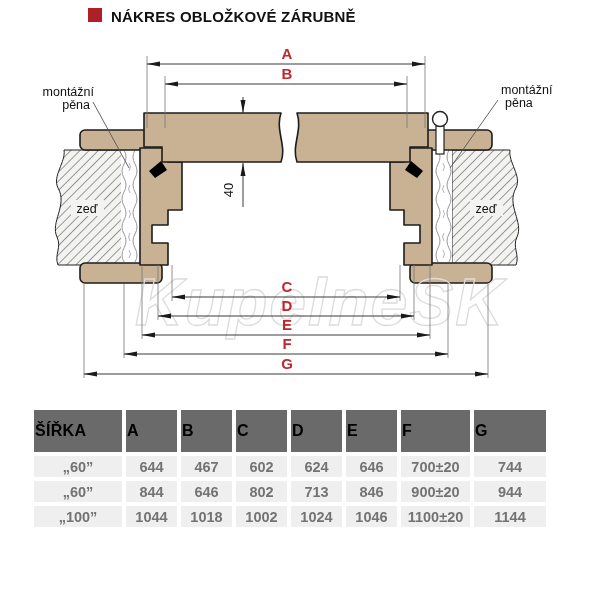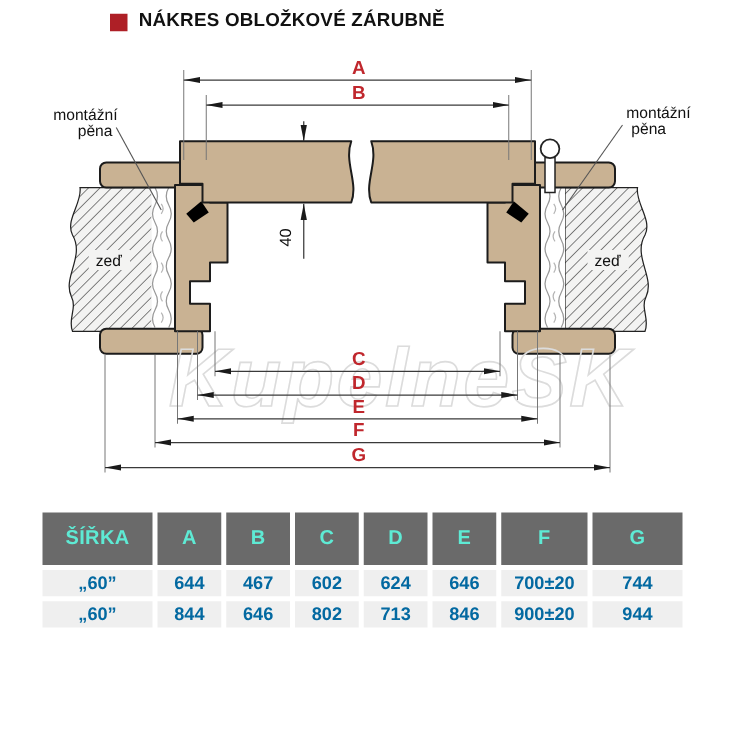--- a/index.html
+++ b/index.html
@@ -1,24 +1,24 @@
 <!DOCTYPE html>
 <html><head>
 <meta charset="utf-8">
 <style>
   html,body{margin:0;padding:0;background:#fff;}
   body{width:600px;height:600px;position:relative;font-family:"Liberation Sans",sans-serif;overflow:hidden;}
-  .title-bar{position:absolute;left:88px;top:8px;display:flex;align-items:flex-end;gap:9px;}
+  .title-bar{position:absolute;left:88px;top:8px;display:flex;align-items:flex-start;gap:9px;}
   .title-bullet{width:14px;height:14px;background:#ae1f26;flex:0 0 auto;}
   .title-text{font-size:15px;font-weight:700;color:#111;letter-spacing:.2px;white-space:nowrap;}
   .diagram{position:absolute;left:0;top:40px;}
   .tbl-wrap{position:absolute;left:30px;top:406px;}
   table{border-collapse:separate;border-spacing:4px;}
-  th{background:#6a6a6a;color:#5eead4;font-weight:700;font-size:16px;height:40px;text-align:center;letter-spacing:.3px;}
-  td{background:#efefef;color:#0369a1;font-weight:700;font-size:14.5px;height:21px;text-align:center;padding:0 4px;}
+  th{background:#6a6a6a;color:#000000;font-weight:700;font-size:16px;height:40px;text-align:left;letter-spacing:.3px;}
+  td{background:#efefef;color:#737373;font-weight:700;font-size:14.5px;height:21px;text-align:center;padding:0 4px;}
   .c0{width:86px;}.c{width:49px;}.cf{width:67px;}.cg{width:70px;}
   svg text{font-family:"Liberation Sans",sans-serif;}
   .dimletter{font-size:15px;font-weight:700;fill:#c0272d;text-anchor:middle;}
   .lbl{font-size:12.5px;fill:#111;}
   .extline{stroke:#777;stroke-width:.8;}
   .dimline{stroke:#3a3a3a;stroke-width:1;}
   .wood{fill:#c9b293;stroke:#1c1c1c;stroke-width:1.6;stroke-linejoin:round;}
 </style>
 </head>
 <body>
@@ -164,15 +164,25 @@
       <tr>
         <td>„60”</td>
         <td>844</td>
         <td>646</td>
         <td>802</td>
         <td>713</td>
         <td>846</td>
         <td>900±20</td>
         <td>944</td>
       </tr>
+      <tr>
+        <td>„100”</td>
+        <td>1044</td>
+        <td>1018</td>
+        <td>1002</td>
+        <td>1024</td>
+        <td>1046</td>
+        <td>1100±20</td>
+        <td>1144</td>
+      </tr>
     </tbody>
   </table>
 </div>
 
 </body></html>

